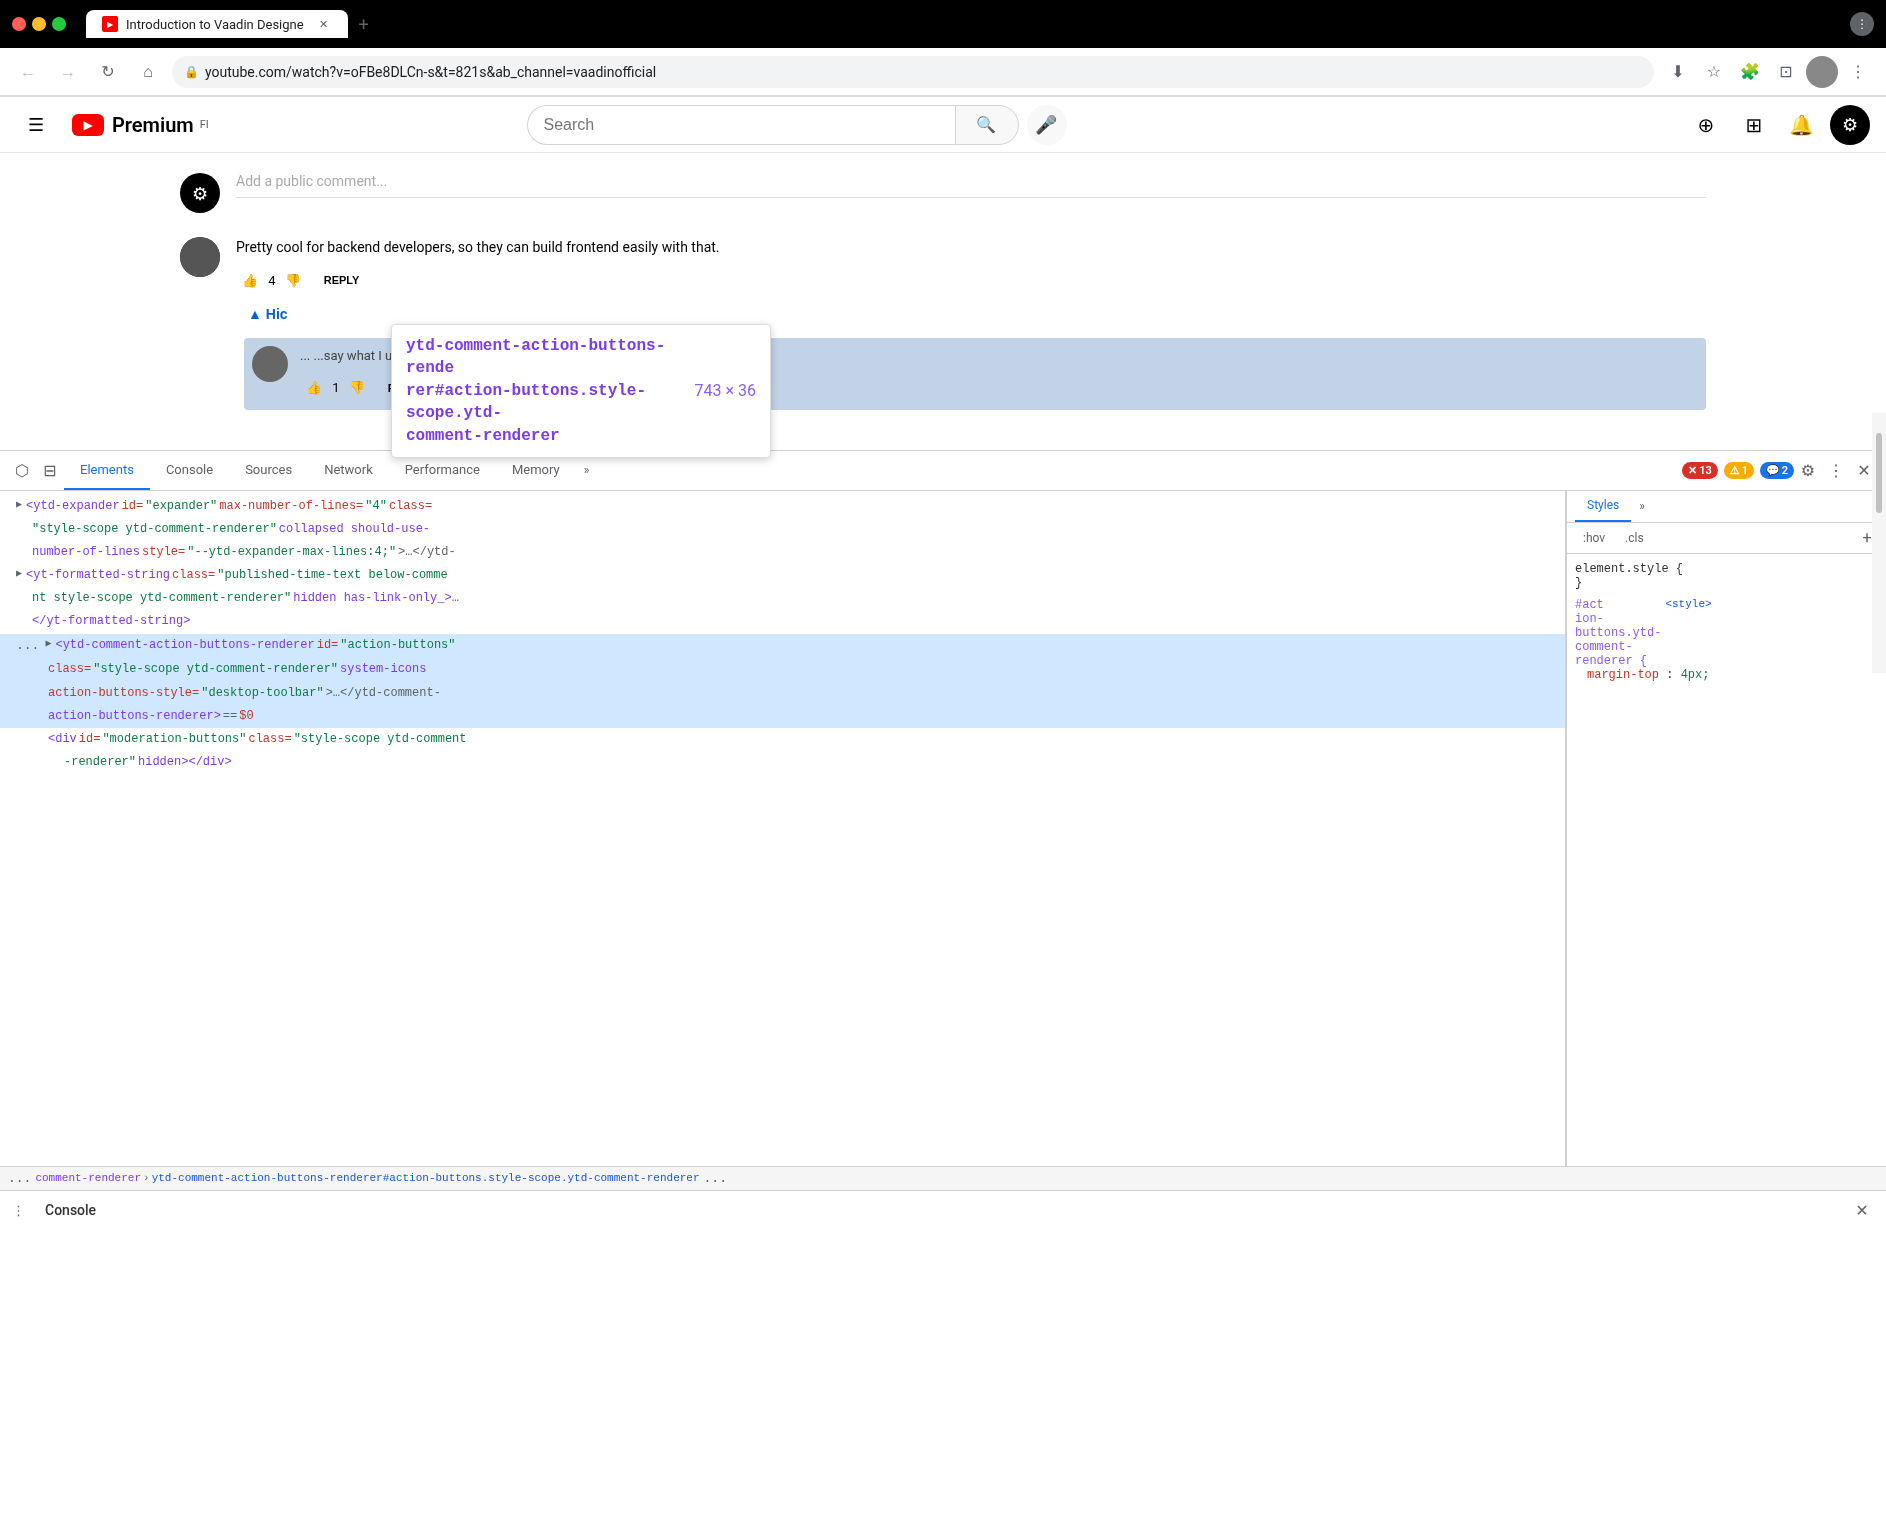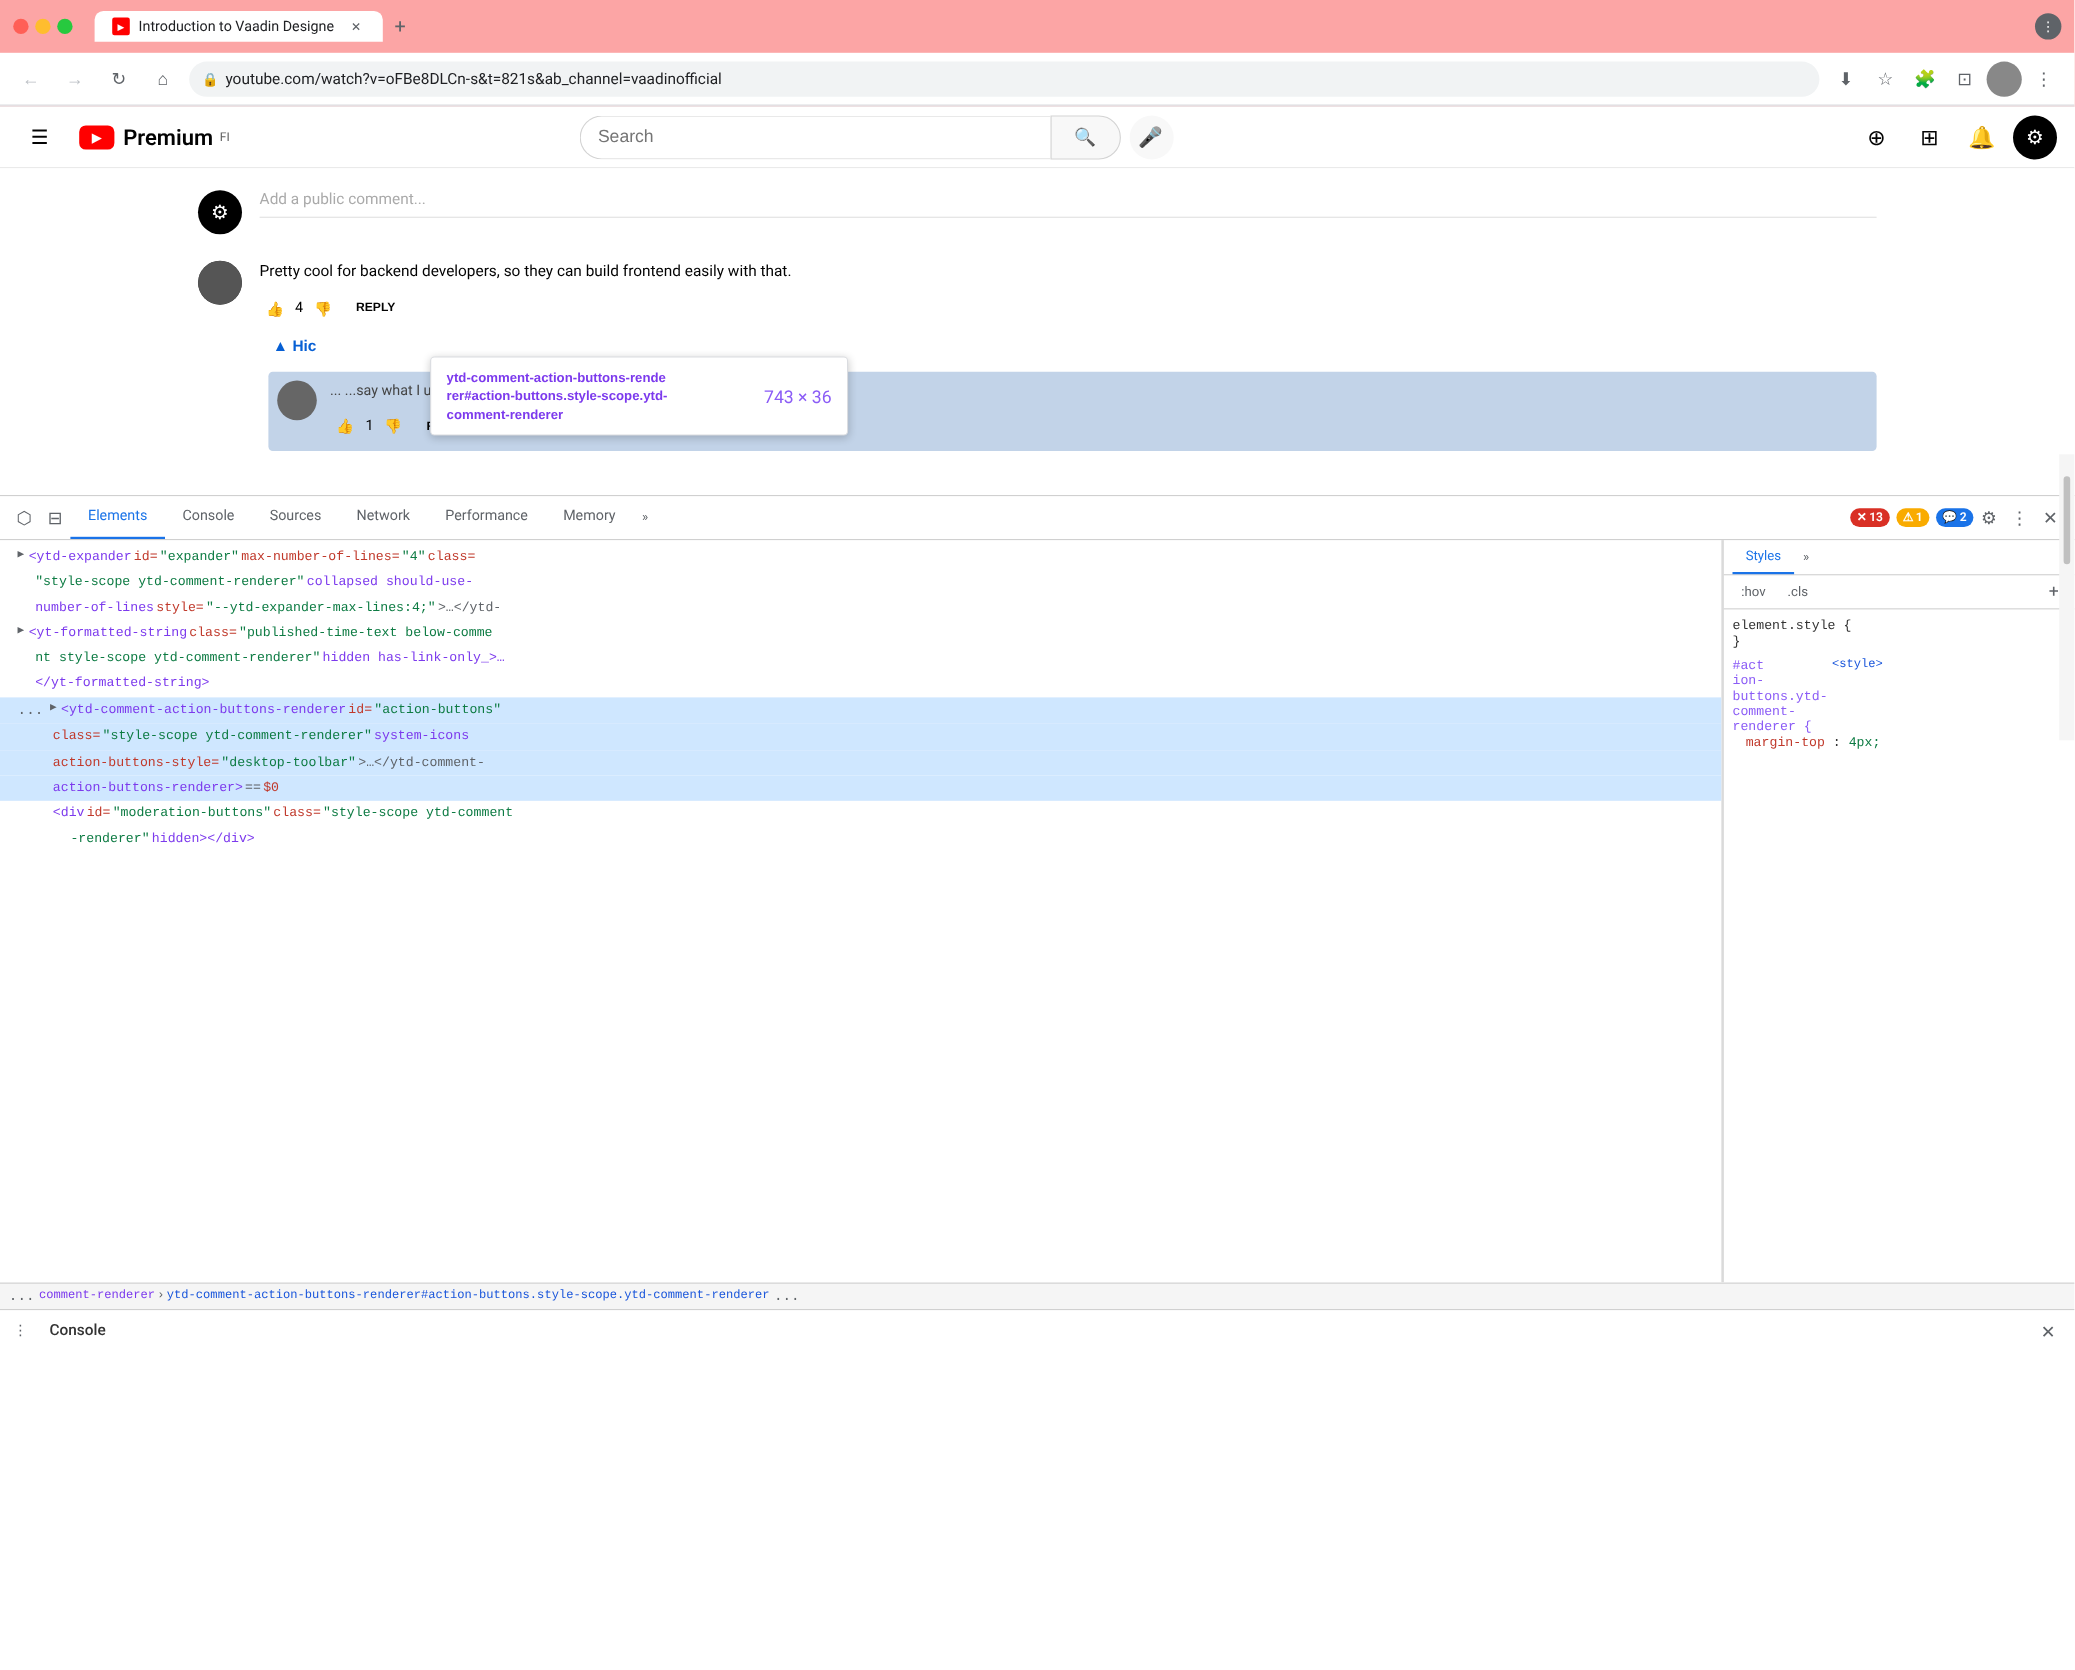--- a/index.html
+++ b/index.html
@@ -1,19 +1,19 @@
 <!DOCTYPE html>
 <html><head>
   <meta charset="utf-8">
   <style>
     * { box-sizing: border-box; margin: 0; padding: 0; }
     body { font-family: -apple-system, BlinkMacSystemFont, 'Segoe UI', Roboto, sans-serif; background: #fff; width: 1886px; height: 1518px; overflow: hidden; }
 
     
-    .browser-chrome { background: #fca5a5; border-bottom: 1px solid #dadce0; }
+    .browser-chrome { background: #000000; border-bottom: 1px solid #dadce0; }
     .title-bar { display: flex; align-items: center; padding: 8px 12px; gap: 8px; height: 48px; }
     .traffic-lights { display: flex; gap: 6px; align-items: center; }
     .traffic-light { width: 14px; height: 14px; border-radius: 50%; }
     .tl-red { background: #ff5f56; }
     .tl-yellow { background: #ffbd2e; }
     .tl-green { background: #27c93f; }
     .tab-bar { display: flex; align-items: center; gap: 2px; padding: 0 12px; height: 36px; }
     .tab-active { background: #fff; border-radius: 8px 8px 0 0; padding: 6px 16px; display: flex; align-items: center; gap: 8px; font-size: 13px; color: #202124; max-width: 280px; }
     .tab-favicon { width: 16px; height: 16px; background: #ff0000; border-radius: 2px; display: flex; align-items: center; justify-content: center; }
     .tab-favicon::after { content: '▶'; color: white; font-size: 8px; }
@@ -55,21 +55,21 @@
     .comment-text { font-size: 14px; color: #030303; line-height: 1.5; margin-bottom: 8px; }
     .comment-actions { display: flex; align-items: center; gap: 4px; }
     .action-btn { display: flex; align-items: center; gap: 4px; background: none; border: none; cursor: pointer; font-size: 13px; color: #606060; padding: 6px; border-radius: 18px; }
     .like-count { font-size: 13px; color: #030303; }
     .reply-btn { font-size: 11px; font-weight: 600; color: #030303; background: none; border: none; cursor: pointer; padding: 8px 12px; border-radius: 18px; }
 
     .replies-toggle { display: flex; align-items: center; gap: 4px; color: #065fd4; font-size: 14px; font-weight: 600; cursor: pointer; padding: 8px 12px; border-radius: 18px; background: none; border: none; margin-top: 4px; }
 
     
     .tooltip-overlay { position: absolute; top: 30px; left: 155px; background: #fff; border: 1px solid #dadce0; border-radius: 4px; padding: 10px 14px; box-shadow: 0 2px 8px rgba(0,0,0,0.2); z-index: 100; display: flex; align-items: center; justify-content: space-between; gap: 16px; min-width: 380px; }
-    .tooltip-text { font-size: 12px; color: #1a1a1a; font-family: Liberation Sans, sans-serif; line-height: 1.4; }
+    .tooltip-text { font-size: 16px; color: #1a1a1a; font-family: Liberation Mono, monospace; line-height: 1.4; }
     .tooltip-text .purple { color: #7c3aed; font-weight: 600; }
     .tooltip-size { font-size: 16px; color: #8b5cf6; white-space: nowrap; }
 
     
     .reply-comment { background: #c2d3e8; padding: 8px; margin-left: 8px; border-radius: 4px; }
 
     
     .devtools { background: #fff; border-top: 1px solid #d0d0d0; height: 780px; display: flex; flex-direction: column; }
     .devtools-tabs { display: flex; align-items: center; border-bottom: 1px solid #d0d0d0; height: 40px; padding: 0 8px; gap: 0; }
     .devtools-tab { padding: 0 16px; height: 40px; display: flex; align-items: center; font-size: 13px; color: #5f6368; cursor: pointer; border-bottom: 2px solid transparent; white-space: nowrap; }

